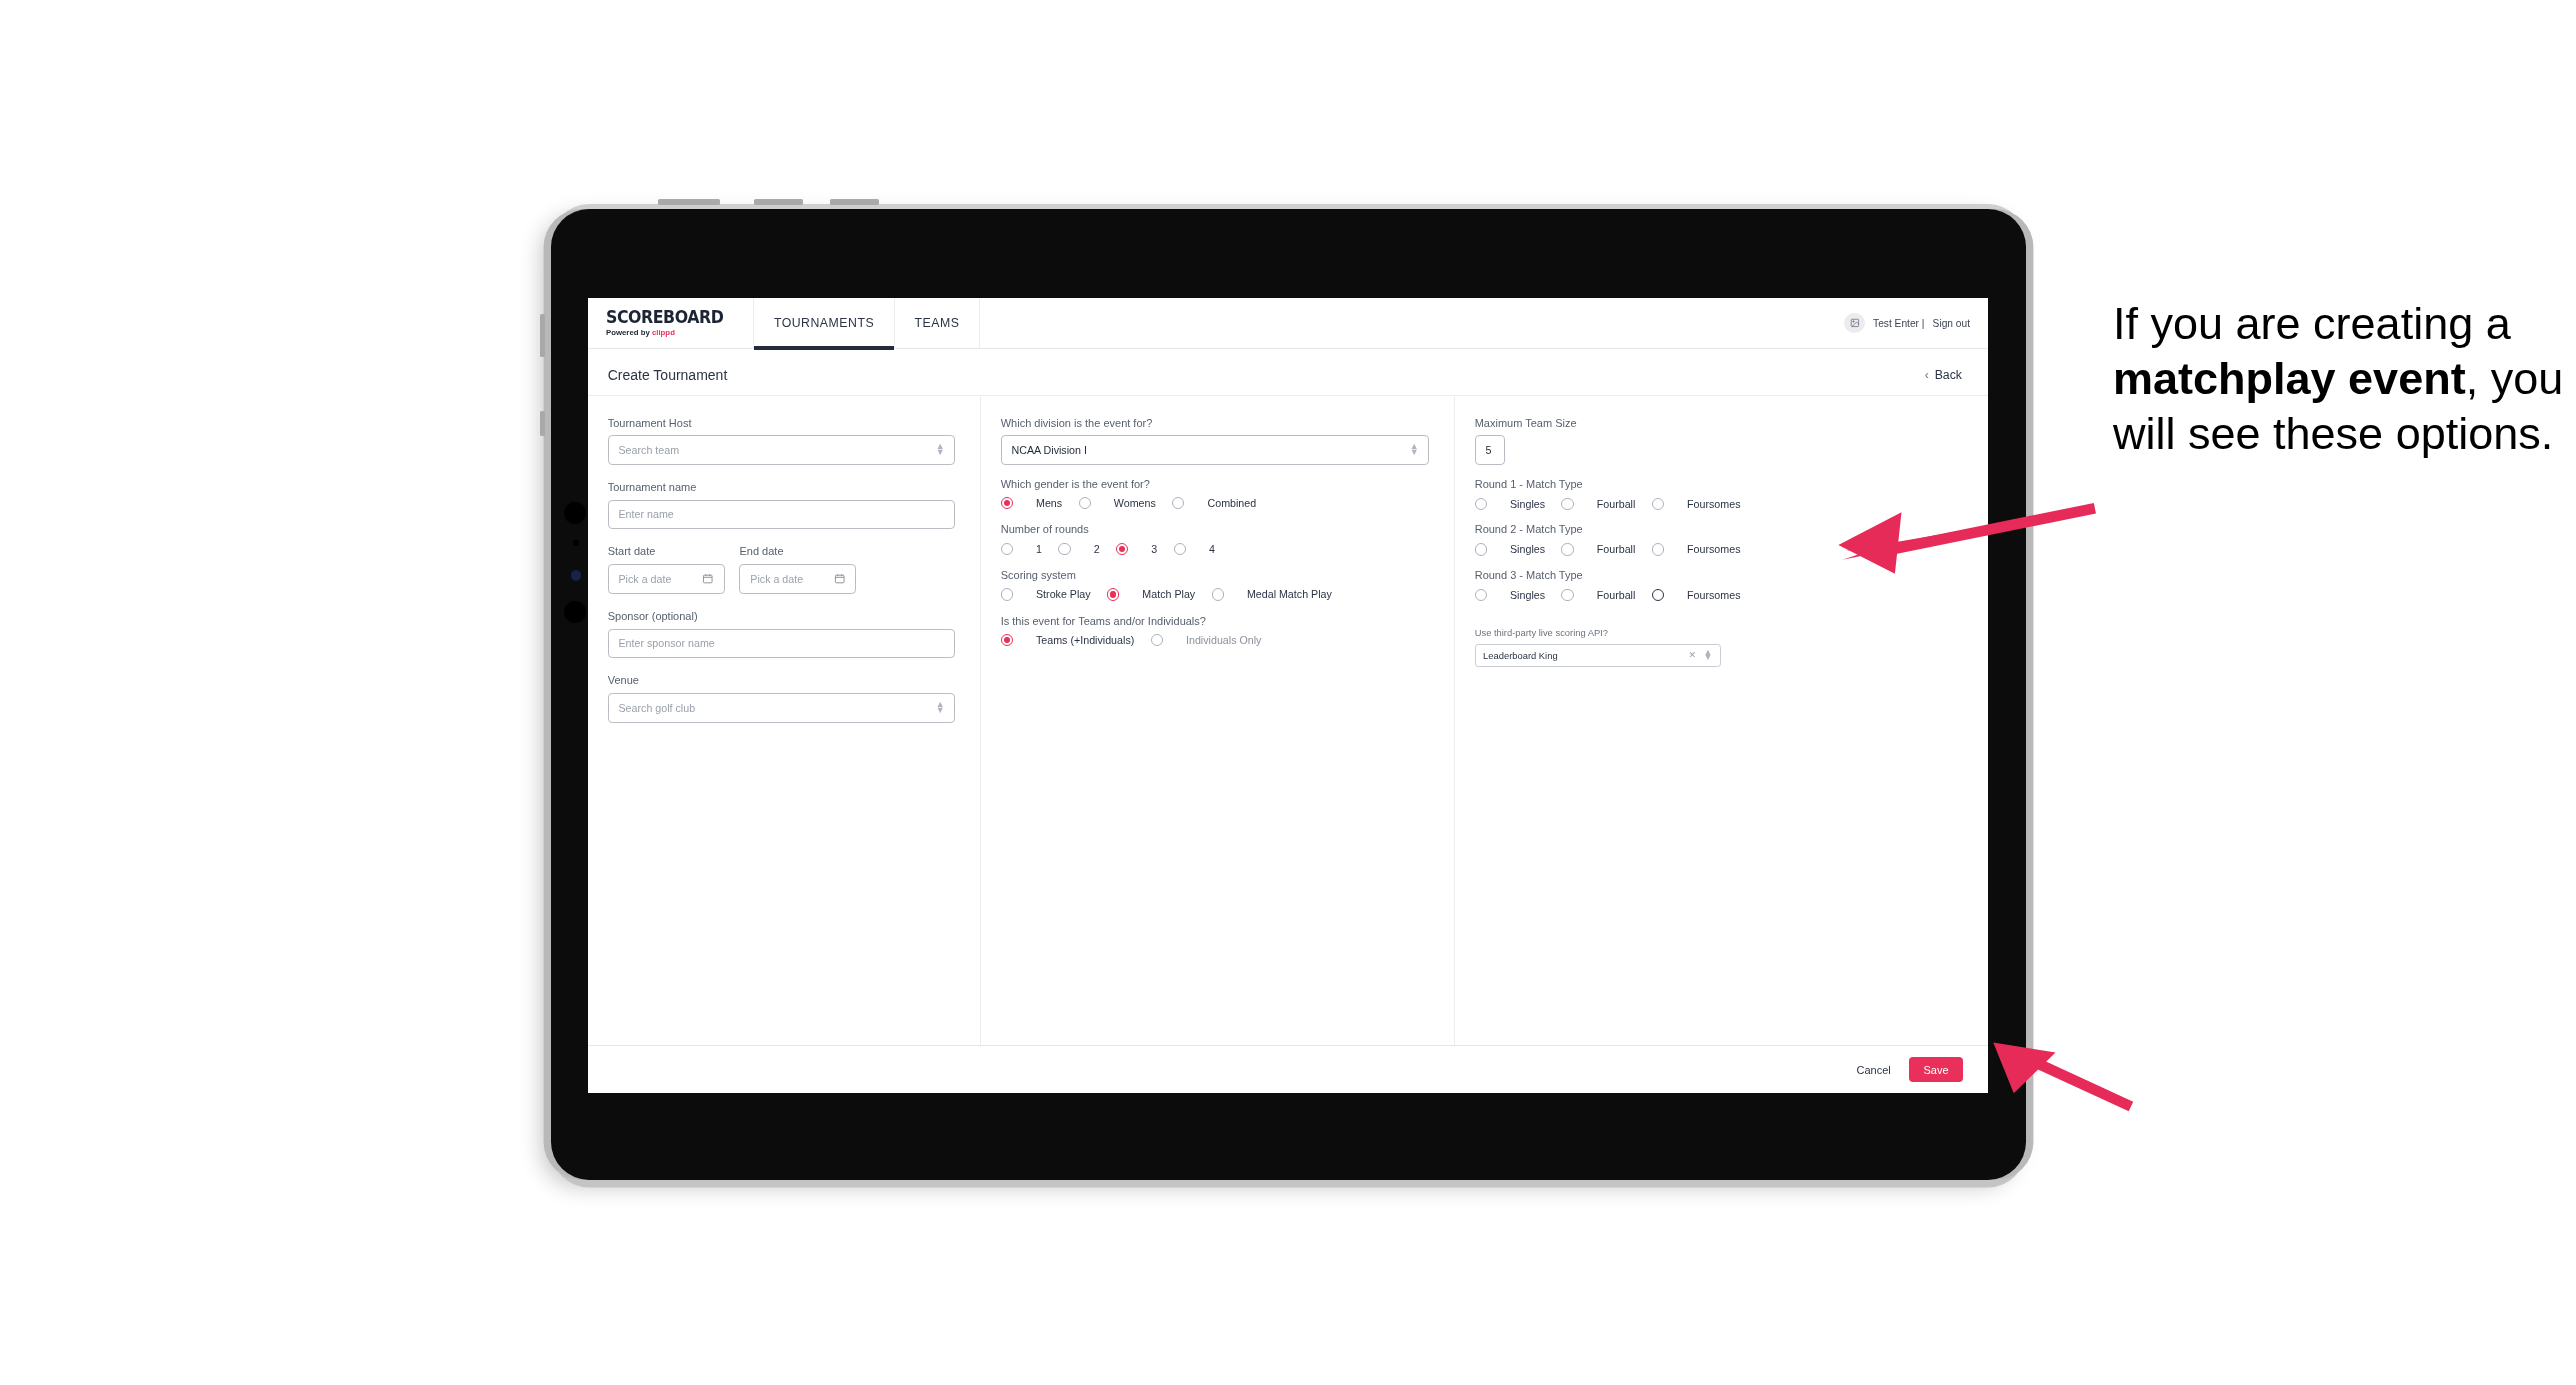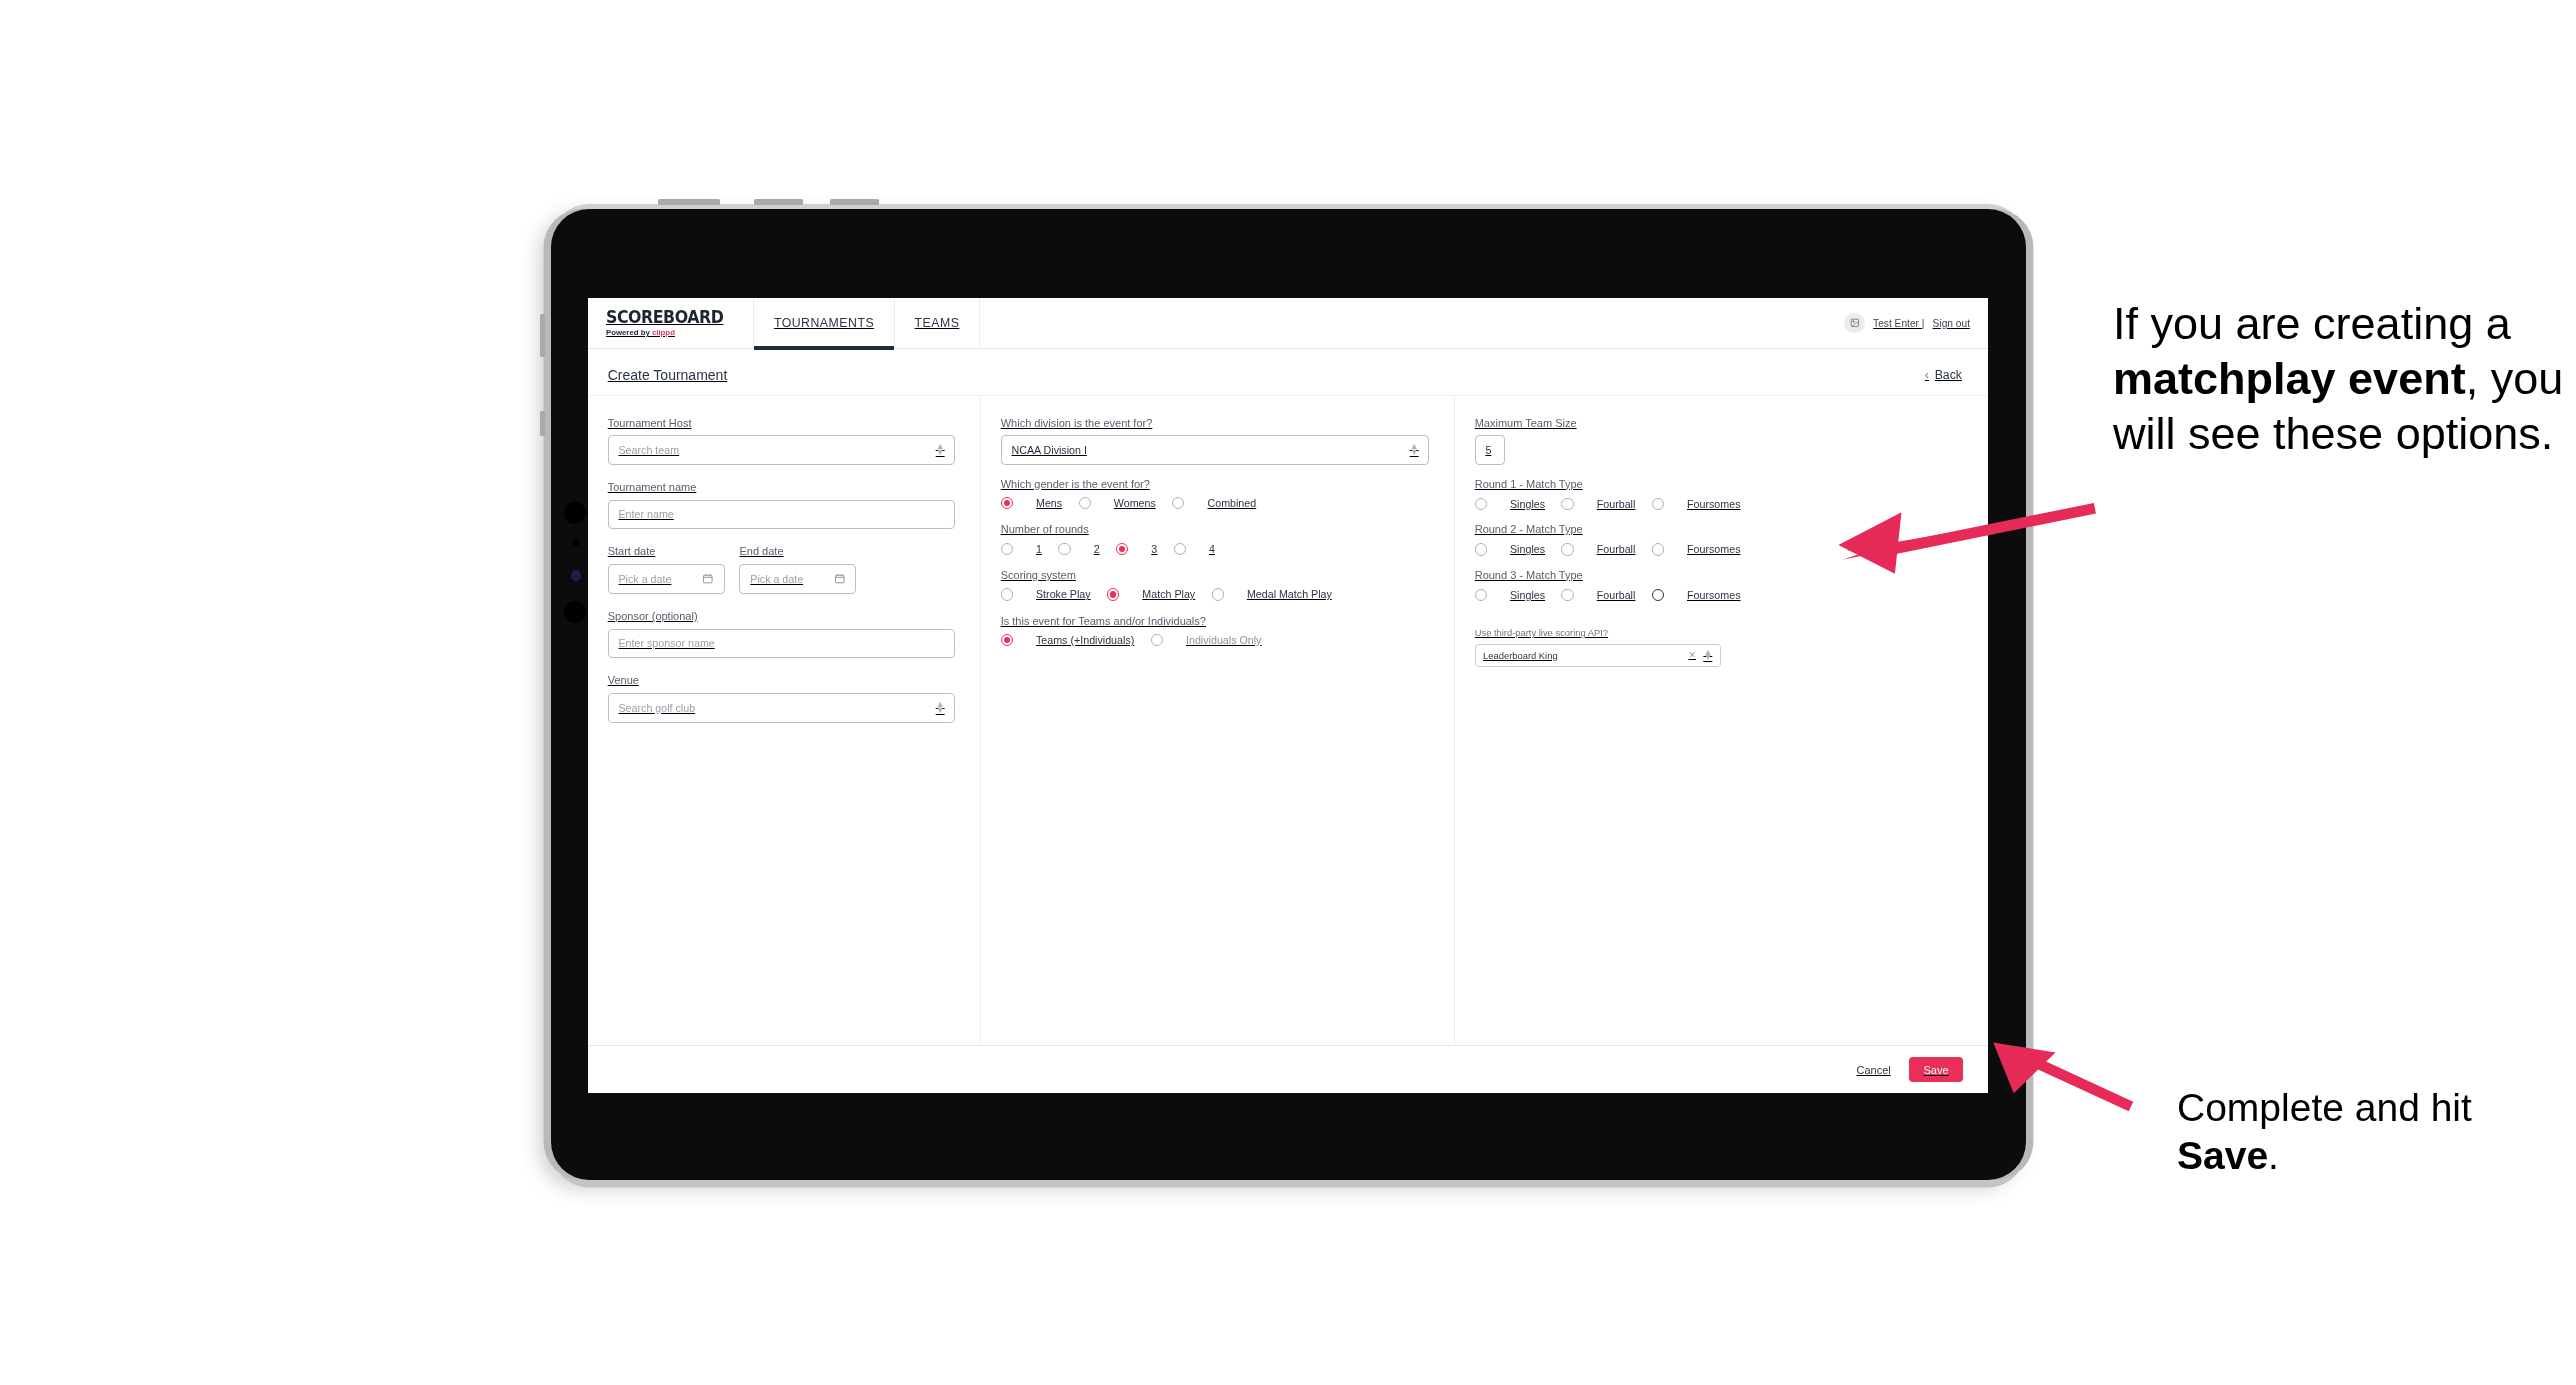--- a/index.html
+++ b/index.html
@@ -33,21 +33,20 @@
   }
   .bezel-dot.lens { background: #16224a; }
 
   
   .screen {
     position: absolute;
     left: 588px; top: 298px;
     width: 1400px; height: 795px;
     background: #fca5a5;
     overflow: hidden;
-    text-decoration: underline;
   }
 
   
   .topnav {
     height: 51px; background: #fff;
     border-bottom: 1.6px solid #e6e6e8;
     display: flex; align-items: stretch;
     position: relative;
   }
   .brand {
@@ -530,16 +529,15 @@
       <polygon points="2243,665 2320,625 2312,700" fill="#E62B59"></polygon>
     </g>
     <g>
       <path d="M2600,1350 L2470,1290" stroke="#E62B59" stroke-width="13" fill="none"></path>
       <polygon points="2432,1272 2508,1284 2457,1334" fill="#E62B59"></polygon>
     </g>
   </svg>
 
   <div class="anno top"><span>If you are creating a </span><b>matchplay event</b><span>, you will see these options.</span></div>
 
-  <div class="anno bottom"><span>Complete and hit </span><b>Save</b><span>.</span></div>
 
 </div>
 
 
 </body></html>

